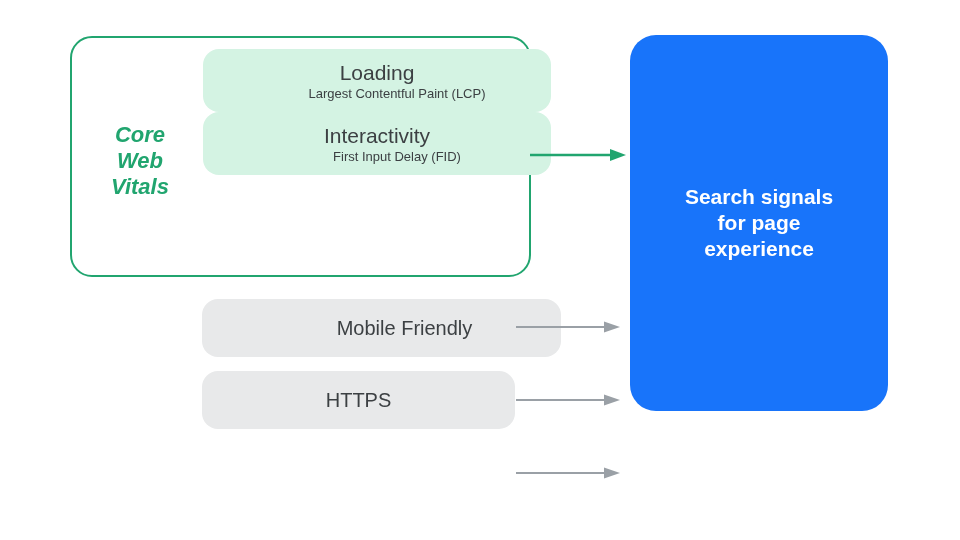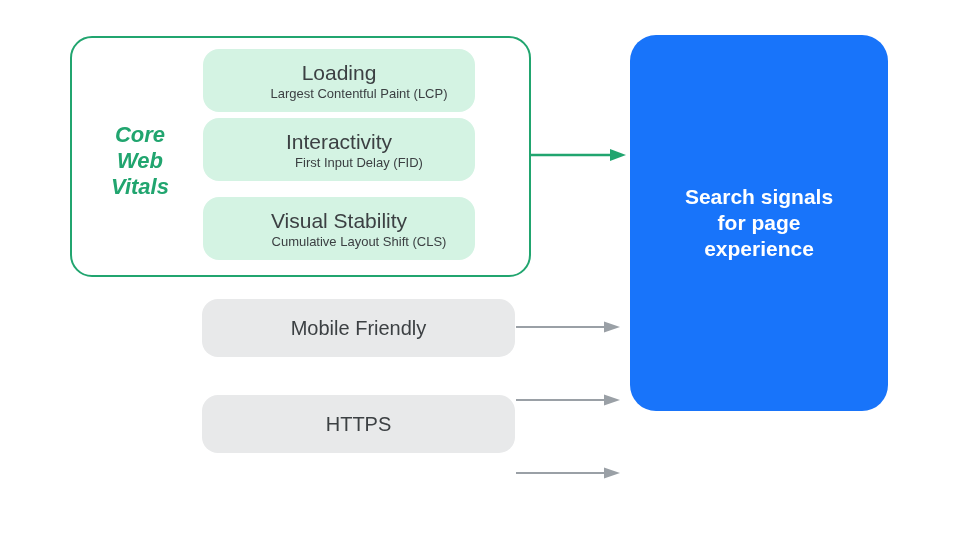--- a/index.html
+++ b/index.html
@@ -27,31 +27,31 @@
     text-align: center;
     font-size: 22px;
     font-weight: bold;
     line-height: 26px;
     color: #21A56F;
     font-style: italic;
   }
   .vital-card {
     position: absolute;
     left: 203px;
-    width: 272px; height: 63px;
+    width: 348px; height: 63px;
     background: #D4F3E3;
     border-radius: 16px;
     display: flex;
     flex-direction: column;
     align-items: center;
     justify-content: center;
     gap: 2px;
   }
   .vital-card.v1 { top: 49px; }
-  .vital-card.v2 { top: 118px; }
+  .vital-card.v2 { top: 112px; }
   .vital-card.v3 { top: 197px; }
   .vital-title {
     font-size: 21px;
     line-height: 23px;
     color: #3C4043;
   }
   .vital-subtitle {
     font-size: 13px;
     line-height: 15px;
     color: #3C4043;
@@ -61,22 +61,22 @@
   .signal-card {
     position: absolute;
     left: 202px;
     width: 313px; height: 58px;
     background: #E8E9EA;
     border-radius: 16px;
     display: flex;
     align-items: center;
     justify-content: center;
   }
-  .signal-card.s1 { top: 299px; }
-  .signal-card.s2 { top: 371px; margin-top: 24px; }
+  .signal-card.s1 { top: 299px; padding-left: 46px; }
+  .signal-card.s2 { top: 371px; }
   .signal-card.s3 { top: 444px; }
   .signal-label {
     font-size: 20px;
     color: #3C4043;
   }
   
   .result-panel {
     position: absolute;
     left: 630px; top: 35px;
     width: 258px; height: 376px;
@@ -113,24 +113,20 @@
   <div class="vital-card v1">
     <div class="vital-title">Loading</div>
     <div class="vital-subtitle">Largest Contentful Paint (LCP)</div>
   </div>
 
   <div class="vital-card v2">
     <div class="vital-title">Interactivity</div>
     <div class="vital-subtitle">First Input Delay (FID)</div>
   </div>
 
-  <div class="vital-card v3">
-    <div class="vital-title">Visual Stability</div>
-    <div class="vital-subtitle">Cumulative Layout Shift (CLS)</div>
-  </div>
 
   <div class="signal-card s1">
     <div class="signal-label">Mobile Friendly</div>
   </div>
 
   <div class="signal-card s2">
     <div class="signal-label">HTTPS</div>
   </div>
 
 

